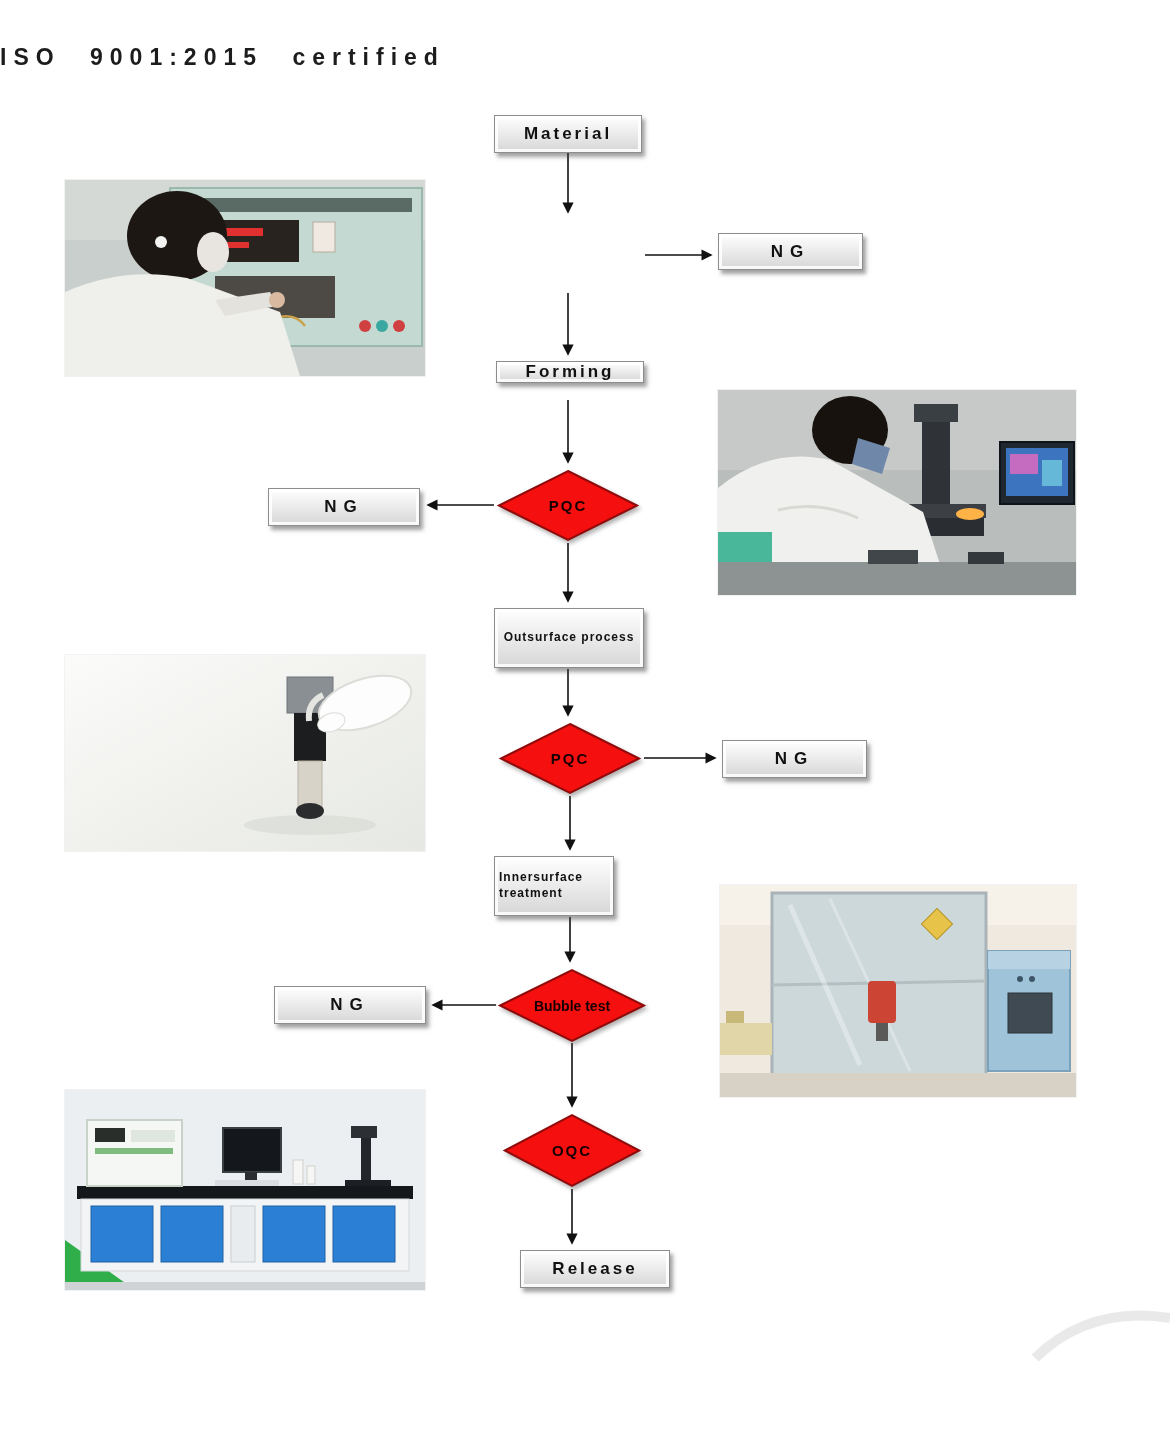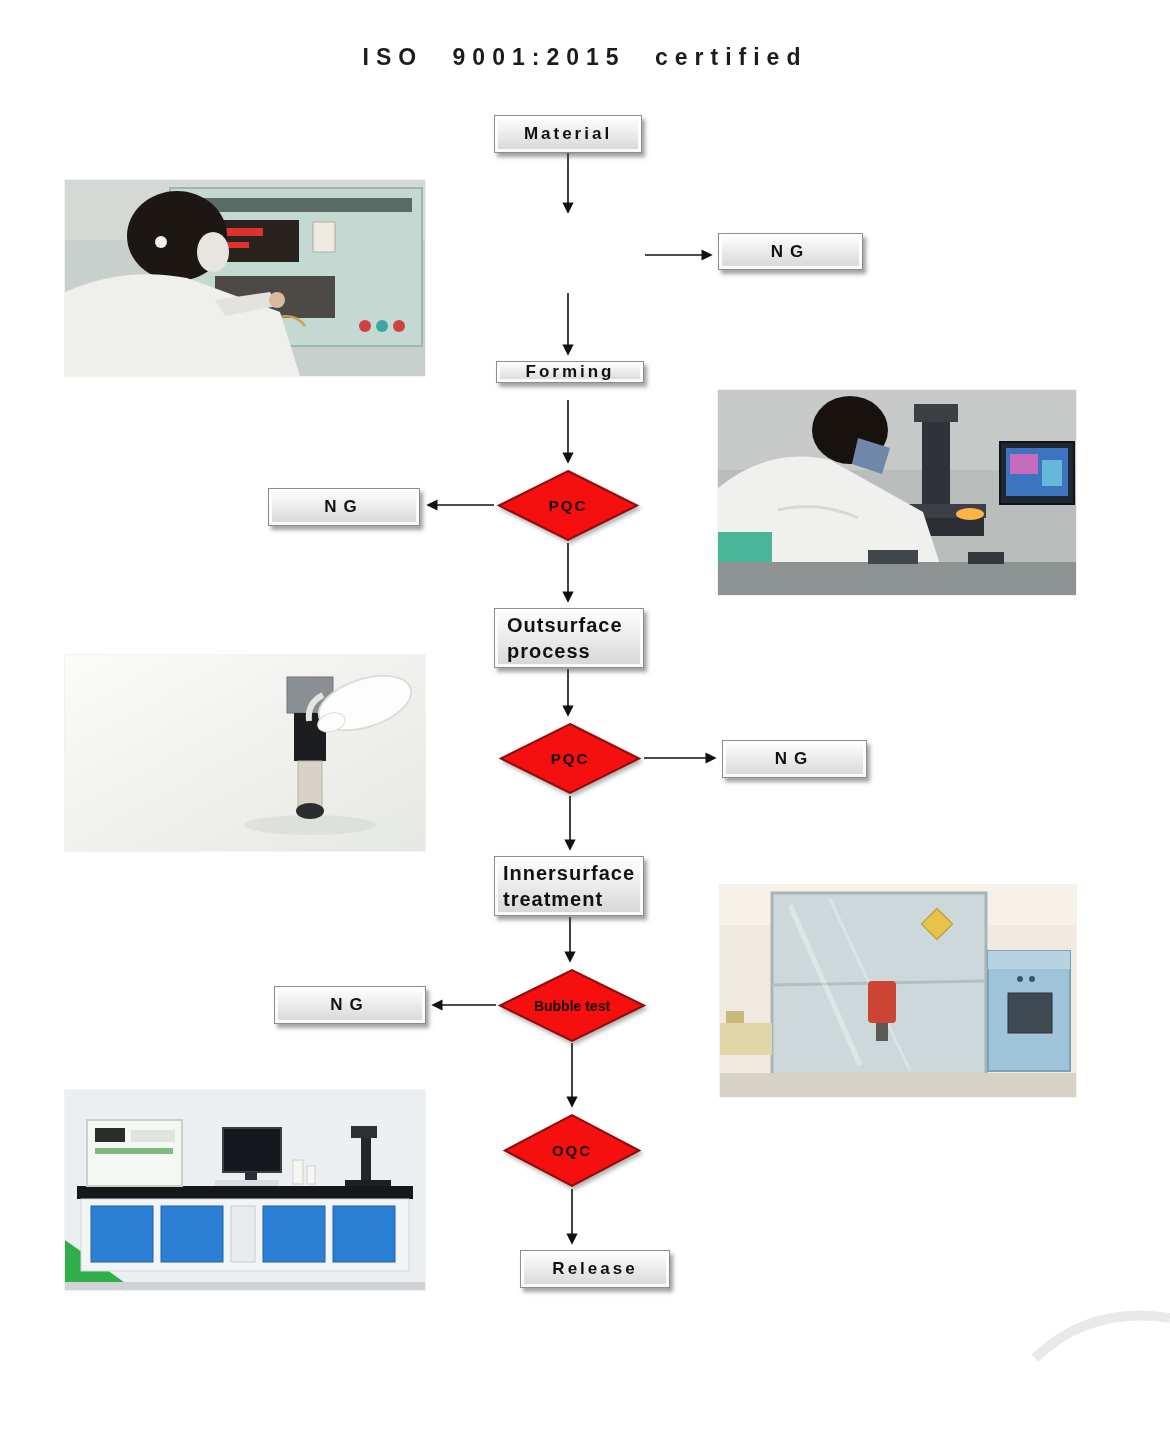--- a/index.html
+++ b/index.html
@@ -1,26 +1,26 @@
 <!DOCTYPE html>
 <html><head>
 <meta charset="utf-8">
 <style>
   *{margin:0;padding:0;box-sizing:border-box}
   html,body{background:#ffffff}
   .canvas{position:relative;width:1170px;height:1442px;background:#ffffff;
           font-family:"Liberation Sans",sans-serif;overflow:hidden}
-  .page-title{position:absolute;top:44px;left:0;width:1170px;text-align:center;
+  .page-title{position:absolute;top:44px;left:0;width:1170px;
           font-size:23px;font-weight:bold;color:#1c1c1c;letter-spacing:7px;word-spacing:16px}
   .box{position:absolute;display:flex;align-items:center;justify-content:center;text-align:left;
        background:linear-gradient(180deg,#ffffff,#ededed 45%,#d6d6d6);
        border:1px solid #8d8d8d;
        box-shadow:3px 4px 4px rgba(70,70,70,.5), inset 0 0 0 3px rgba(255,255,255,.85);
        font-size:17px;font-weight:bold;color:#111;letter-spacing:3px}
-  .box.two{font-size:20px;letter-spacing:1px;line-height:1.3;padding:4px 12px}
+  .box.two{font-size:12px;letter-spacing:1px;line-height:1.3;padding:4px 4px}
   .box.ng{letter-spacing:7px}
   .diamond{position:absolute}
   .diamond svg{position:absolute;inset:0;width:100%;height:100%;
        filter:drop-shadow(2px 3px 2px rgba(80,80,80,.45))}
   .dlabel{position:absolute;inset:0;display:flex;align-items:center;justify-content:center;
        font-weight:bold;font-size:15px;color:#160000;letter-spacing:2px}
   .dlabel.small{font-size:14px;letter-spacing:0}
   .photo{position:absolute;overflow:hidden;box-shadow:0 0 0 1px rgba(0,0,0,.05)}
   .photo svg{display:block;width:100%;height:100%}
   .connectors{position:absolute;inset:0;width:100%;height:100%;pointer-events:none}
@@ -62,21 +62,21 @@
   <div class="box ng" style="left:718px;top:233px;width:145px;height:37px">NG</div>
 
   <div class="box" style="left:496px;top:361px;width:148px;height:22px">Forming</div>
 
   <div class="box ng" style="left:268px;top:488px;width:152px;height:38px">NG</div>
 
   <div class="box two" style="left:494px;top:608px;width:150px;height:60px">Outsurface process</div>
 
   <div class="box ng" style="left:722px;top:740px;width:145px;height:38px">NG</div>
 
-  <div class="box two" style="left:494px;top:856px;width:150px;height:60px">Innersurface treatment</div>
+  <div class="box two" style="left:494px;top:856px;width:120px;height:60px">Innersurface treatment</div>
 
   <div class="box ng" style="left:274px;top:986px;width:152px;height:38px">NG</div>
 
   <div class="box" style="left:520px;top:1250px;width:150px;height:38px">Release</div>
 
 
   <div class="diamond" style="left:496px;top:469px;width:144px;height:73px">
     <svg viewBox="0 0 150 72" preserveAspectRatio="none">
       <polygon points="75,2 147,36 75,70 3,36" stroke="#8f0b0b" stroke-width="2" fill="#f5100f"></polygon>
     </svg>

